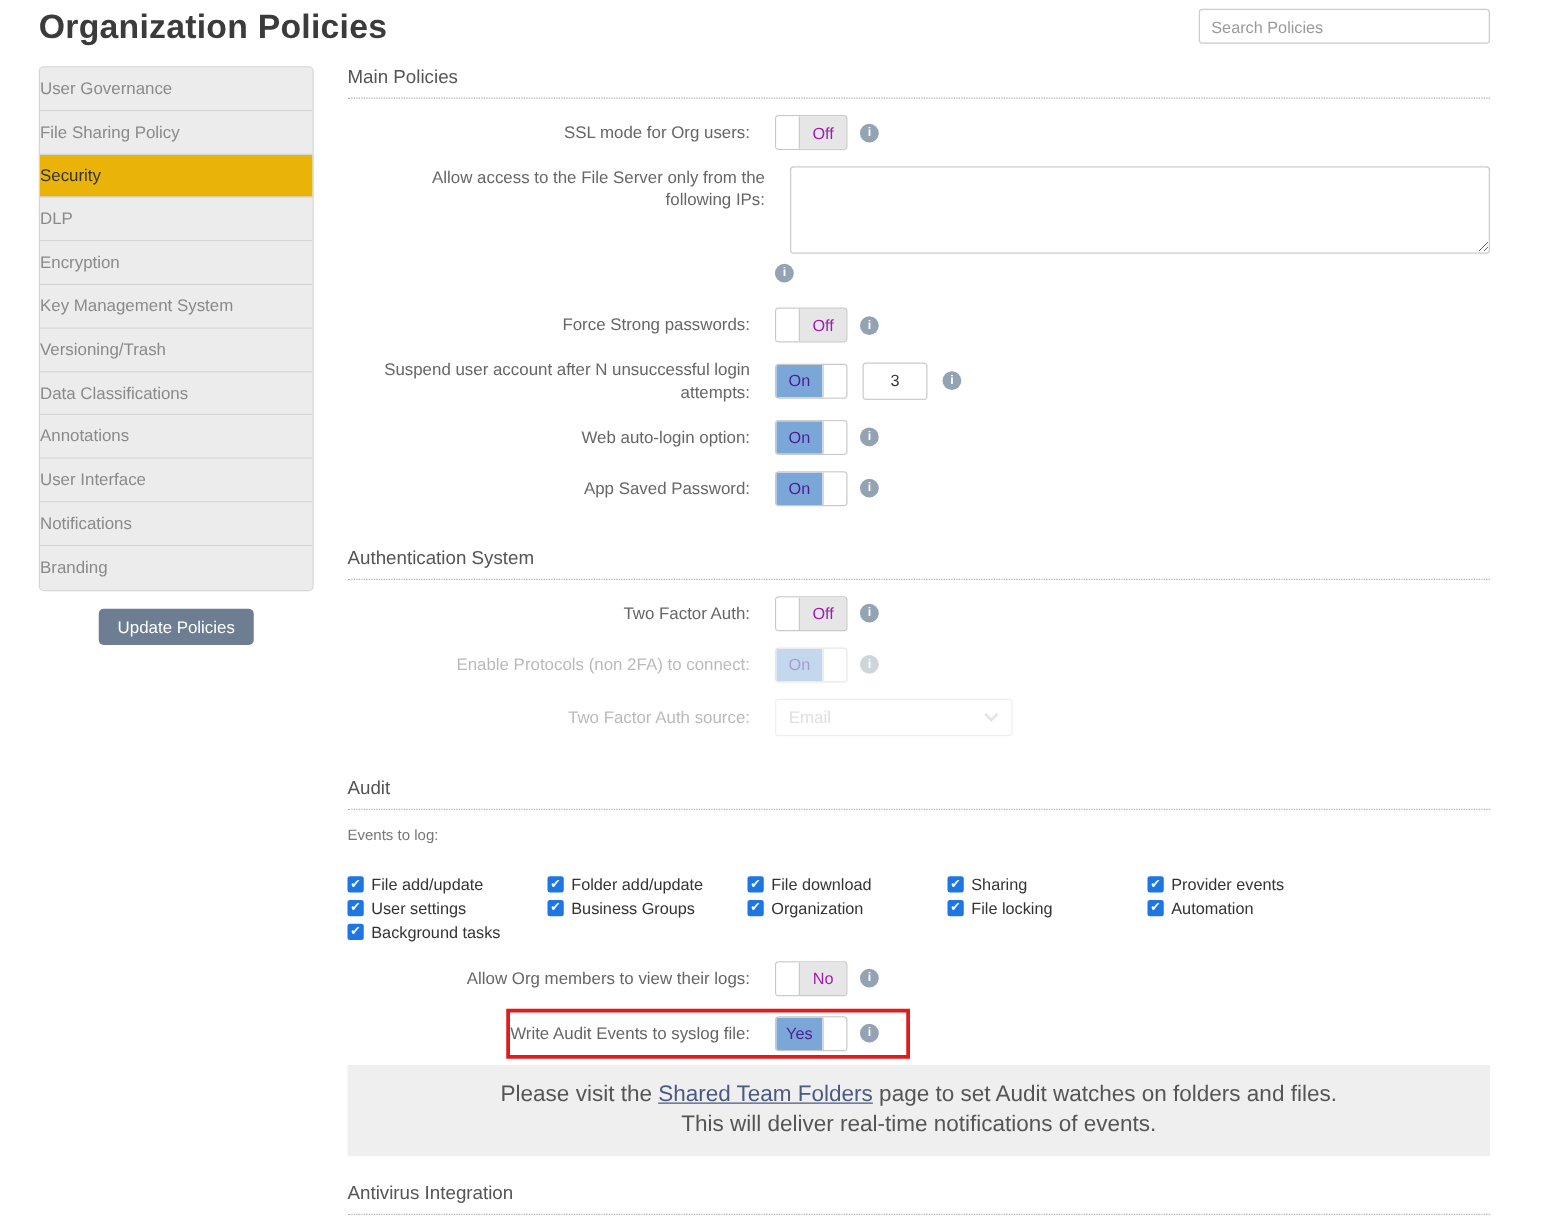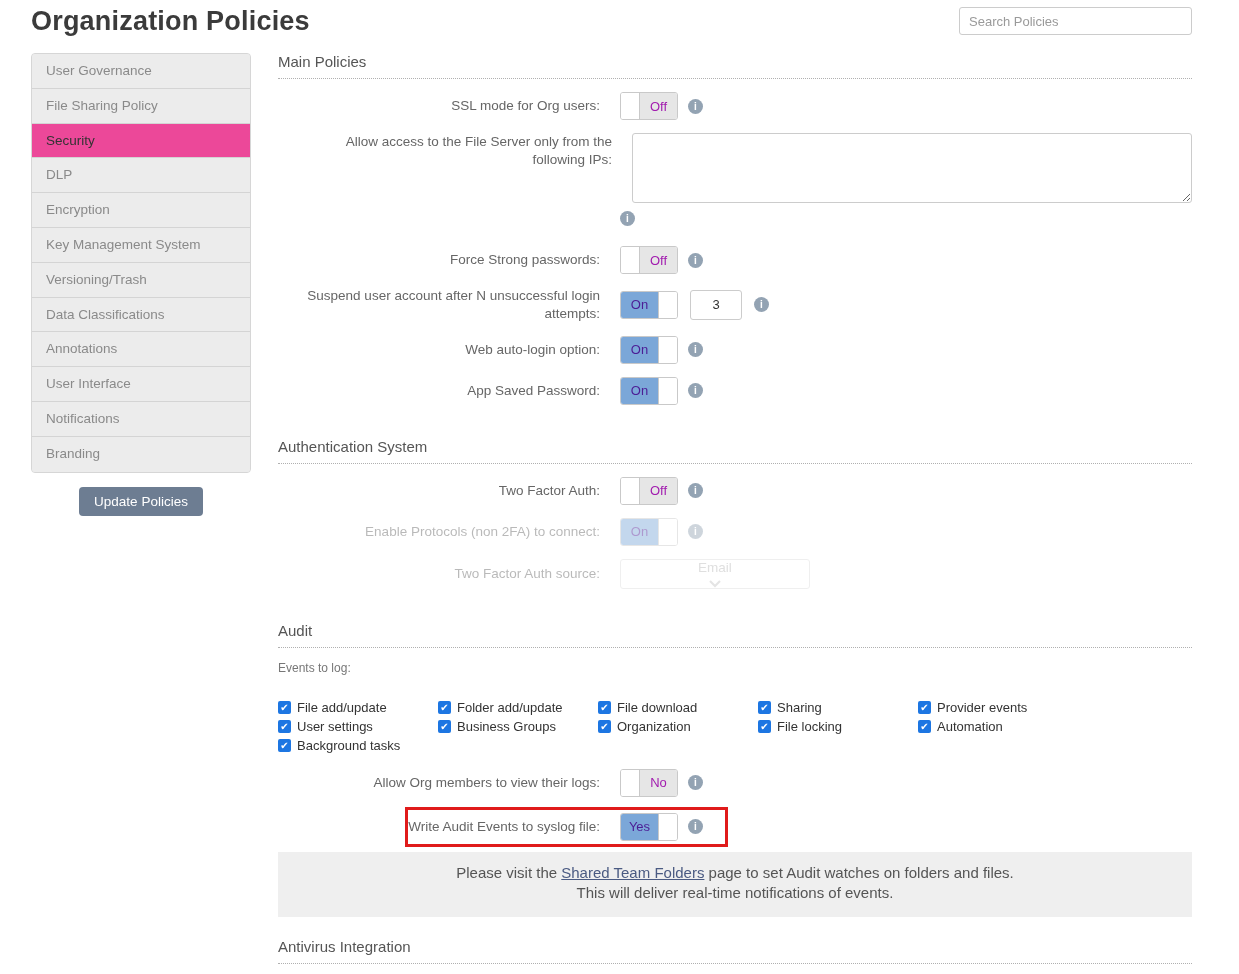--- a/index.html
+++ b/index.html
@@ -13,25 +13,25 @@
     border:1px solid #ccc; border-radius:3px; padding:12px 9px; font-size:13px; color:#444;
     font-family:inherit; outline:none; }
   .search-box::placeholder { color:#9a9a9a; }
 
   
   .content-wrap { display:flex; align-items:flex-start; margin-top:16px; }
 
   
   .sidebar { flex:none; width:220px; }
   .side-list { border:1px solid #d6d6d6; border-radius:4px; overflow:hidden; background:#ececec; }
-  .side-item { height:34.8px; line-height:34.8px; padding-left:14px; font-size:13.5px;
+  .side-item { height:34.8px; line-height:34.8px; font-size:13.5px;
     color:#8a8a8a; background:#ececec; border-bottom:1px solid #d4d4d4; cursor:pointer;
     white-space:nowrap; overflow:hidden; }
   .side-item:last-child { border-bottom:none; }
-  .side-item.active { background:#ec4899; color:#333; }
+  .side-item.active { background:#eab308; color:#333; }
   .update-btn { display:block; margin:14px auto 0; padding:0 15px; height:29px;
     background:#6d7d92; color:#fff; font-size:13.5px; font-family:inherit;
     border:none; border-radius:4px; cursor:pointer; }
 
   
   .main { flex:1; margin-left:27px; min-width:0; }
   .section-heading { font-size:15px; color:#555; padding-bottom:8px;
     border-bottom:1px dotted #b0b0b0; margin-bottom:13px; }
   .section-gap { margin-top:33px; }
 
@@ -58,38 +58,38 @@
     font-size:10px; font-weight:700; display:inline-flex; align-items:center;
     justify-content:center; cursor:pointer; flex:none; font-style:normal; }
 
   
   .ip-textarea { width:560px; height:70px; border:1px solid #ccc; border-radius:3px;
     resize:both; font-family:inherit; font-size:13px; padding:6px; color:#444; outline:none; }
   .num-input { width:52px; height:30px; border:1px solid #ccc; border-radius:3px;
     text-align:center; font-size:13px; color:#333; font-family:inherit; outline:none; }
   .select-box { width:190px; height:30px; border:1px solid #ddd; border-radius:3px;
     display:flex; align-items:center; padding:0 10px; font-size:13.5px; color:#b9b9b9;
-    justify-content:space-between; background:#fff; cursor:default;flex-direction:column; }
+    justify-content:space-between; background:#fff; cursor:default; }
 
   
   .events-label { font-size:12px; color:#777; margin-bottom:25px; }
   .cb-grid { display:grid; grid-template-columns:repeat(5,160px); row-gap:4px;
     margin-bottom:16px; }
   .cb { display:inline-flex; align-items:center; cursor:pointer; }
   .cbox { width:13px; height:13px; background:#1d76e2; border-radius:2px; color:#fff;
     font-size:10px; line-height:13px; display:inline-flex; align-items:center;
     justify-content:center; margin-right:6px; flex:none; }
   .cb-label { font-size:13px; color:#333; white-space:nowrap; }
 
   .red-highlight { position:absolute; left:127px; top:-6px; width:323px; height:40px;
     border:3px solid #e01b1b; pointer-events:none; }
 
   
   .note-box { background:#efefef; padding:11px 10px 13px; text-align:center;
-    font-size:15px; color:#555; line-height:1.38; margin-bottom:21px; }
+    font-size:18px; color:#555; line-height:1.38; margin-bottom:21px; }
   .note-link { color:#4a5a82; text-decoration:underline; cursor:pointer; }
 
   .mb8  { margin-bottom:8px;justify-content:flex-end; }
   .mb20 { margin-bottom:20px; }
   .mb16 { margin-bottom:16px; }
   .mb11 { margin-bottom:11px; }
 </style>
 </head>
 <body>
 

